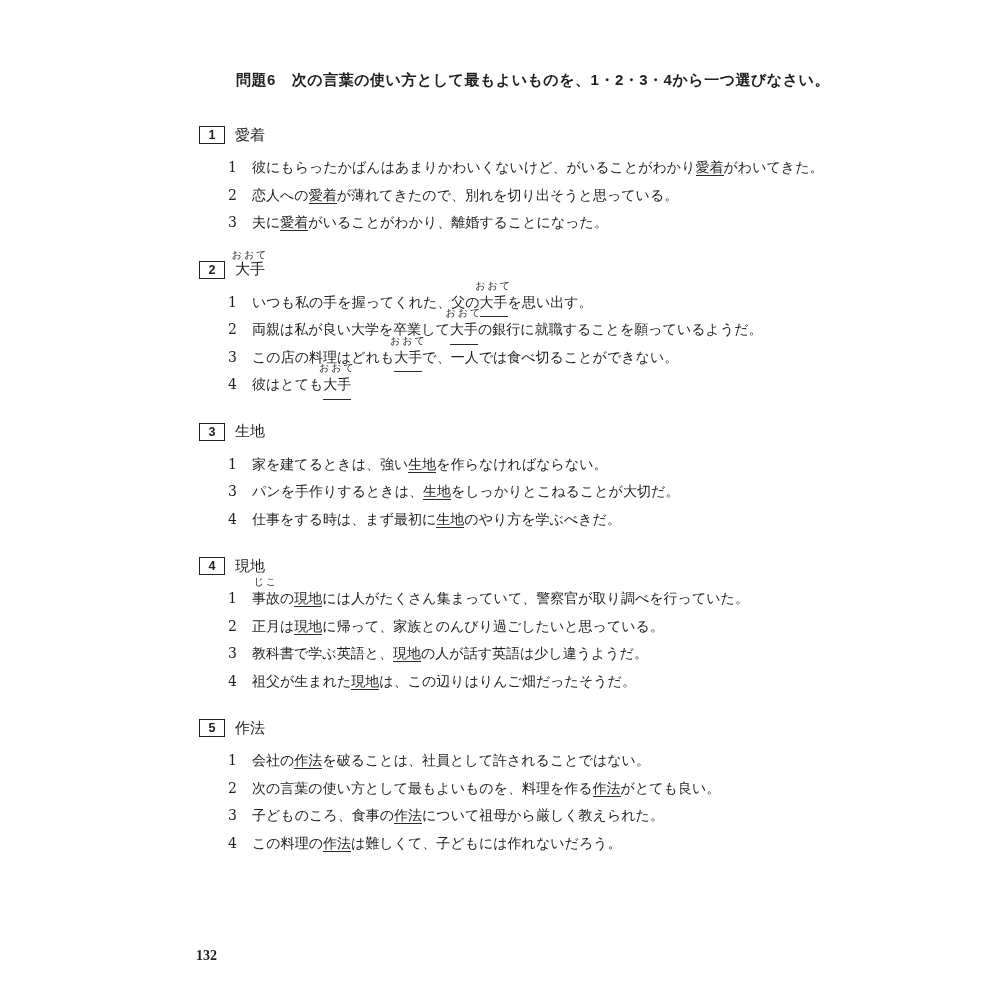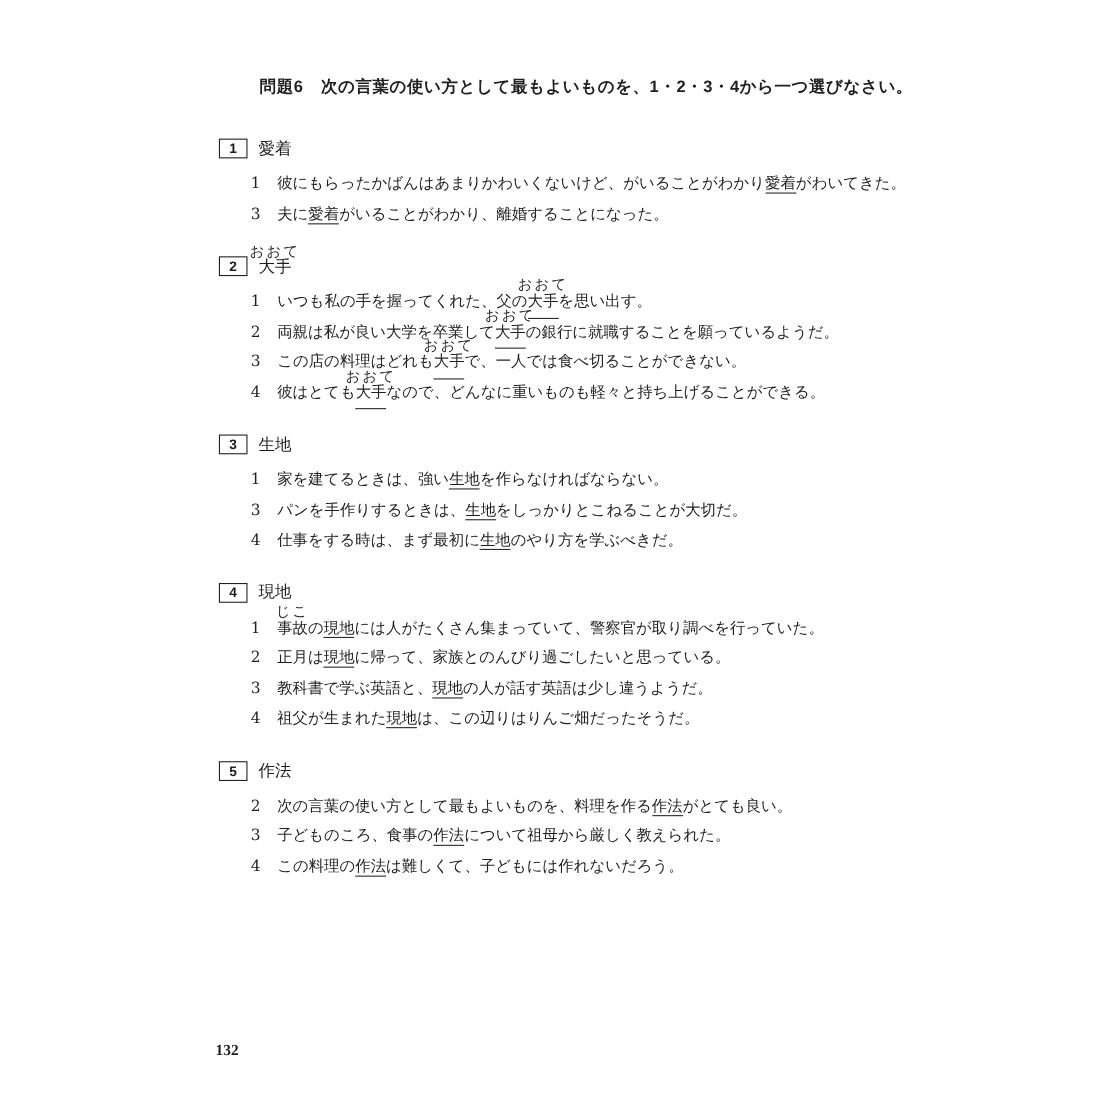--- a/index.html
+++ b/index.html
@@ -52,21 +52,21 @@
     font-size: 15px;
     position: relative;
     white-space: nowrap;
   }
   .rb { position: relative; display: inline-block; }
   .rt {
     position: absolute;
     top: -10px;
     left: 50%;
     transform: translateX(-50%);
-    font-size: 13px;
+    font-size: 10px;
     line-height: 1;
     white-space: nowrap;
     letter-spacing: 2px;
     color: #2a2a2a;
     font-weight: 400;
   }
   .opt {
     padding-left: 32px;
     height: 27.5px;
     line-height: 27.5px;
@@ -97,31 +97,32 @@
     <div class="title">
       <span class="title-label">問題6</span><span class="title-text">次の言葉の使い方として最もよいものを、1・2・3・4から一つ選びなさい。</span>
     </div>
     <div class="questions">
         <div class="q-block">
           <div class="q-head">
             <span class="q-num">1</span>
             <span class="q-word rb">愛着</span>
           </div>
           <div class="opt"><span class="opt-num">1</span><span>彼にもらったかばんはあまりかわいくないけど、がいることがわかり</span><span class="ul">愛着</span><span>がわいてきた。</span></div>
+          <div class="opt"><span class="opt-num">2</span><span>恋人への</span><span class="ul">愛着</span><span>が薄れてきたので、別れを切り出そうと思っている。</span></div>
           <div class="opt"><span class="opt-num">3</span><span>夫に</span><span class="ul">愛着</span><span>がいることがわかり、離婚することになった。</span></div>
         </div>
         <div class="q-block">
           <div class="q-head">
             <span class="q-num">2</span>
             <span class="q-word rb">大手<span class="rt">おおて</span></span>
           </div>
           <div class="opt"><span class="opt-num">1</span><span>いつも私の手を握ってくれた、父の</span><span class="rb ul">大手<span class="rt">おおて</span></span><span>を思い出す。</span></div>
           <div class="opt"><span class="opt-num">2</span><span>両親は私が良い大学を卒業して</span><span class="rb ul">大手<span class="rt">おおて</span></span><span>の銀行に就職することを願っているようだ。</span></div>
           <div class="opt"><span class="opt-num">3</span><span>この店の料理はどれも</span><span class="rb ul">大手<span class="rt">おおて</span></span><span>で、一人では食べ切ることができない。</span></div>
-          <div class="opt"><span class="opt-num">4</span><span>彼はとても</span><span class="rb ul">大手<span class="rt">おおて</span></span><span>なので、どんなに重いものも軽々と持ち上げることができる。</span></div>
+          <div class="opt"><span class="opt-num">4</span><span>彼はとても</span><span class="rb ul">大手<span class="rt">おおて</span></span></div>
         </div>
         <div class="q-block">
           <div class="q-head">
             <span class="q-num">3</span>
             <span class="q-word rb">生地</span>
           </div>
           <div class="opt"><span class="opt-num">1</span><span>家を建てるときは、強い</span><span class="ul">生地</span><span>を作らなければならない。</span></div>
           <div class="opt"><span class="opt-num">3</span><span>パンを手作りするときは、</span><span class="ul">生地</span><span>をしっかりとこねることが大切だ。</span></div>
           <div class="opt"><span class="opt-num">4</span><span>仕事をする時は、まず最初に</span><span class="ul">生地</span><span>のやり方を学ぶべきだ。</span></div>
         </div>
@@ -133,20 +134,21 @@
           <div class="opt"><span class="opt-num">1</span><span class="rb">事故<span class="rt">じこ</span></span><span>の</span><span class="ul">現地</span><span>には人がたくさん集まっていて、警察官が取り調べを行っていた。</span></div>
           <div class="opt"><span class="opt-num">2</span><span>正月は</span><span class="ul">現地</span><span>に帰って、家族とのんびり過ごしたいと思っている。</span></div>
           <div class="opt"><span class="opt-num">3</span><span>教科書で学ぶ英語と、</span><span class="ul">現地</span><span>の人が話す英語は少し違うようだ。</span></div>
           <div class="opt"><span class="opt-num">4</span><span>祖父が生まれた</span><span class="ul">現地</span><span>は、この辺りはりんご畑だったそうだ。</span></div>
         </div>
         <div class="q-block">
           <div class="q-head">
             <span class="q-num">5</span>
             <span class="q-word rb">作法</span>
           </div>
+          <div class="opt"><span class="opt-num">1</span><span>会社の</span><span class="ul">作法</span><span>を破ることは、社員として許されることではない。</span></div>
           <div class="opt"><span class="opt-num">2</span><span>次の言葉の使い方として最もよいものを、料理を作る</span><span class="ul">作法</span><span>がとても良い。</span></div>
           <div class="opt"><span class="opt-num">3</span><span>子どものころ、食事の</span><span class="ul">作法</span><span>について祖母から厳しく教えられた。</span></div>
           <div class="opt"><span class="opt-num">4</span><span>この料理の</span><span class="ul">作法</span><span>は難しくて、子どもには作れないだろう。</span></div>
         </div>
       </div>
   </div>
   <div class="page-number">132</div>
 </div>
 
 </body></html>

